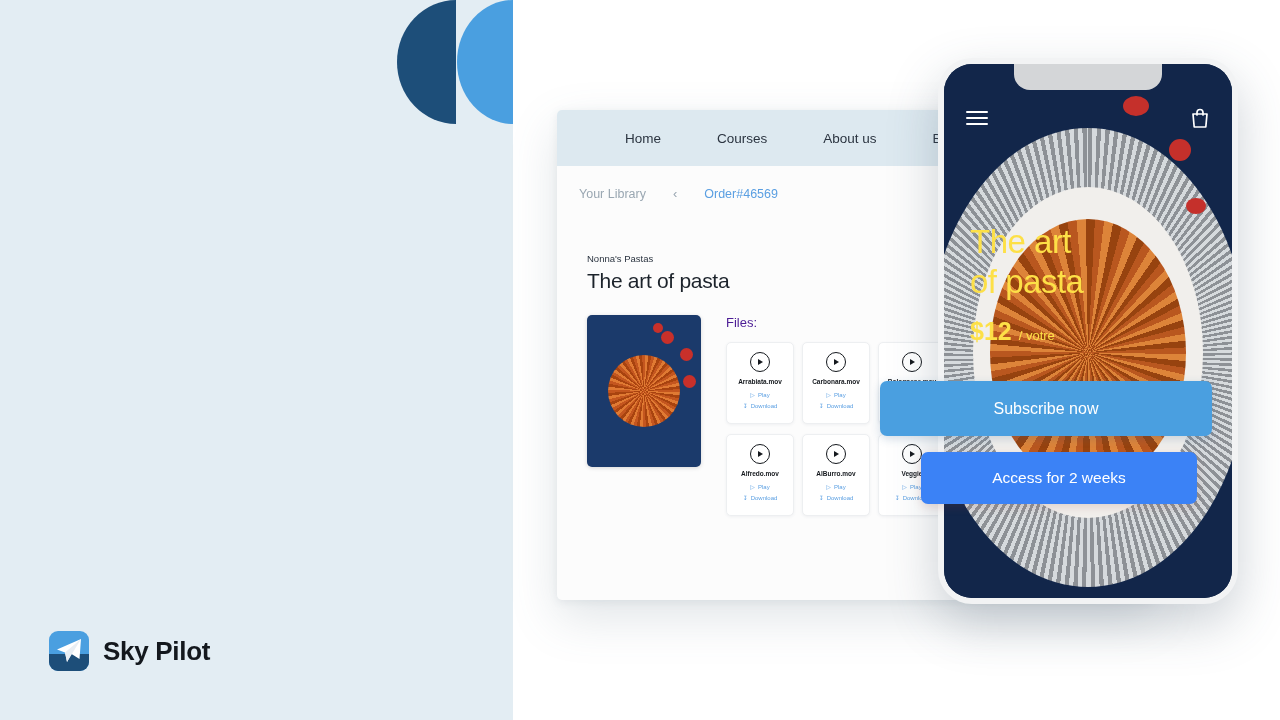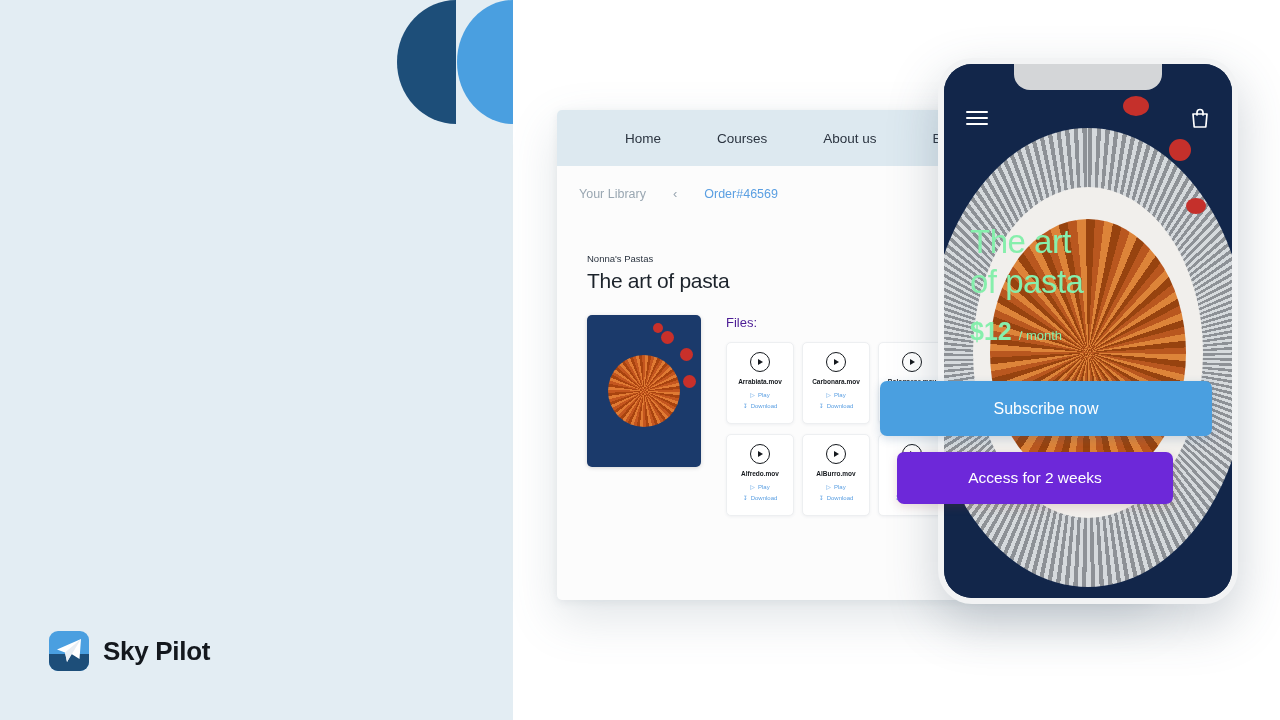--- a/index.html
+++ b/index.html
@@ -193,40 +193,40 @@
     background:#fff; border-radius:1px;
   }
   .phone-topbar{
     position:absolute; left:0; top:36px; width:100%; height:36px;
     display:flex; align-items:center; justify-content:space-between;
     padding:0 22px; z-index:4;
   }
   .hamburger{ display:flex; flex-direction:column; gap:4px; cursor:pointer; }
   .hamburger i{ display:block; width:22px; height:2px; background:#fff; border-radius:1px; }
   .phone-hero{
-    position:absolute; left:26px; top:158px; z-index:3; color:#86efac;
+    position:absolute; left:26px; top:158px; z-index:3; color:#fde047;
   }
   .phone-hero h1{
     font-size:33px; line-height:1.22; font-weight:normal; letter-spacing:-0.5px;
   }
   .price-row{ display:flex; align-items:baseline; gap:7px; margin-top:14px; }
   .price{ font-size:25px; font-weight:bold; }
   .per{ font-size:13px; }
 
   
   .cta-subscribe{
     position:absolute; left:880px; top:381px; width:332px; height:55px;
     background:#4a9fe0; border-radius:7px; z-index:20;
     display:flex; align-items:center; justify-content:center;
     color:#fff; font-size:16px;
     box-shadow:0 3px 10px rgba(40,90,140,0.20);
   }
   .cta-access{
-    position:absolute; left:897px; top:452px; width:276px; height:52px;
-    background:#6d28d9; border-radius:7px; z-index:20;
+    position:absolute; left:921px; top:452px; width:276px; height:52px;
+    background:#3b82f6; border-radius:7px; z-index:20;
     display:flex; align-items:center; justify-content:center;
     color:#fff; font-size:15.5px;
     box-shadow:0 3px 10px rgba(150,70,60,0.18);
   }
 </style>
 </head>
 <body>
 
 <div class="left-panel">
   <div class="deco-wrap">
@@ -403,21 +403,21 @@
       </svg>
     </div>
 
     <div class="phone-hero">
       <h1>
         <span>The art</span><br>
         <span>of pasta</span>
       </h1>
       <div class="price-row">
         <span class="price">$12</span>
-        <span class="per">/ month</span>
+        <span class="per">/ votre</span>
       </div>
     </div>
 
   </div>
 </div>
 
 <div class="cta-subscribe">Subscribe now</div>
 <div class="cta-access">Access for 2 weeks</div>
 
 </body></html>

